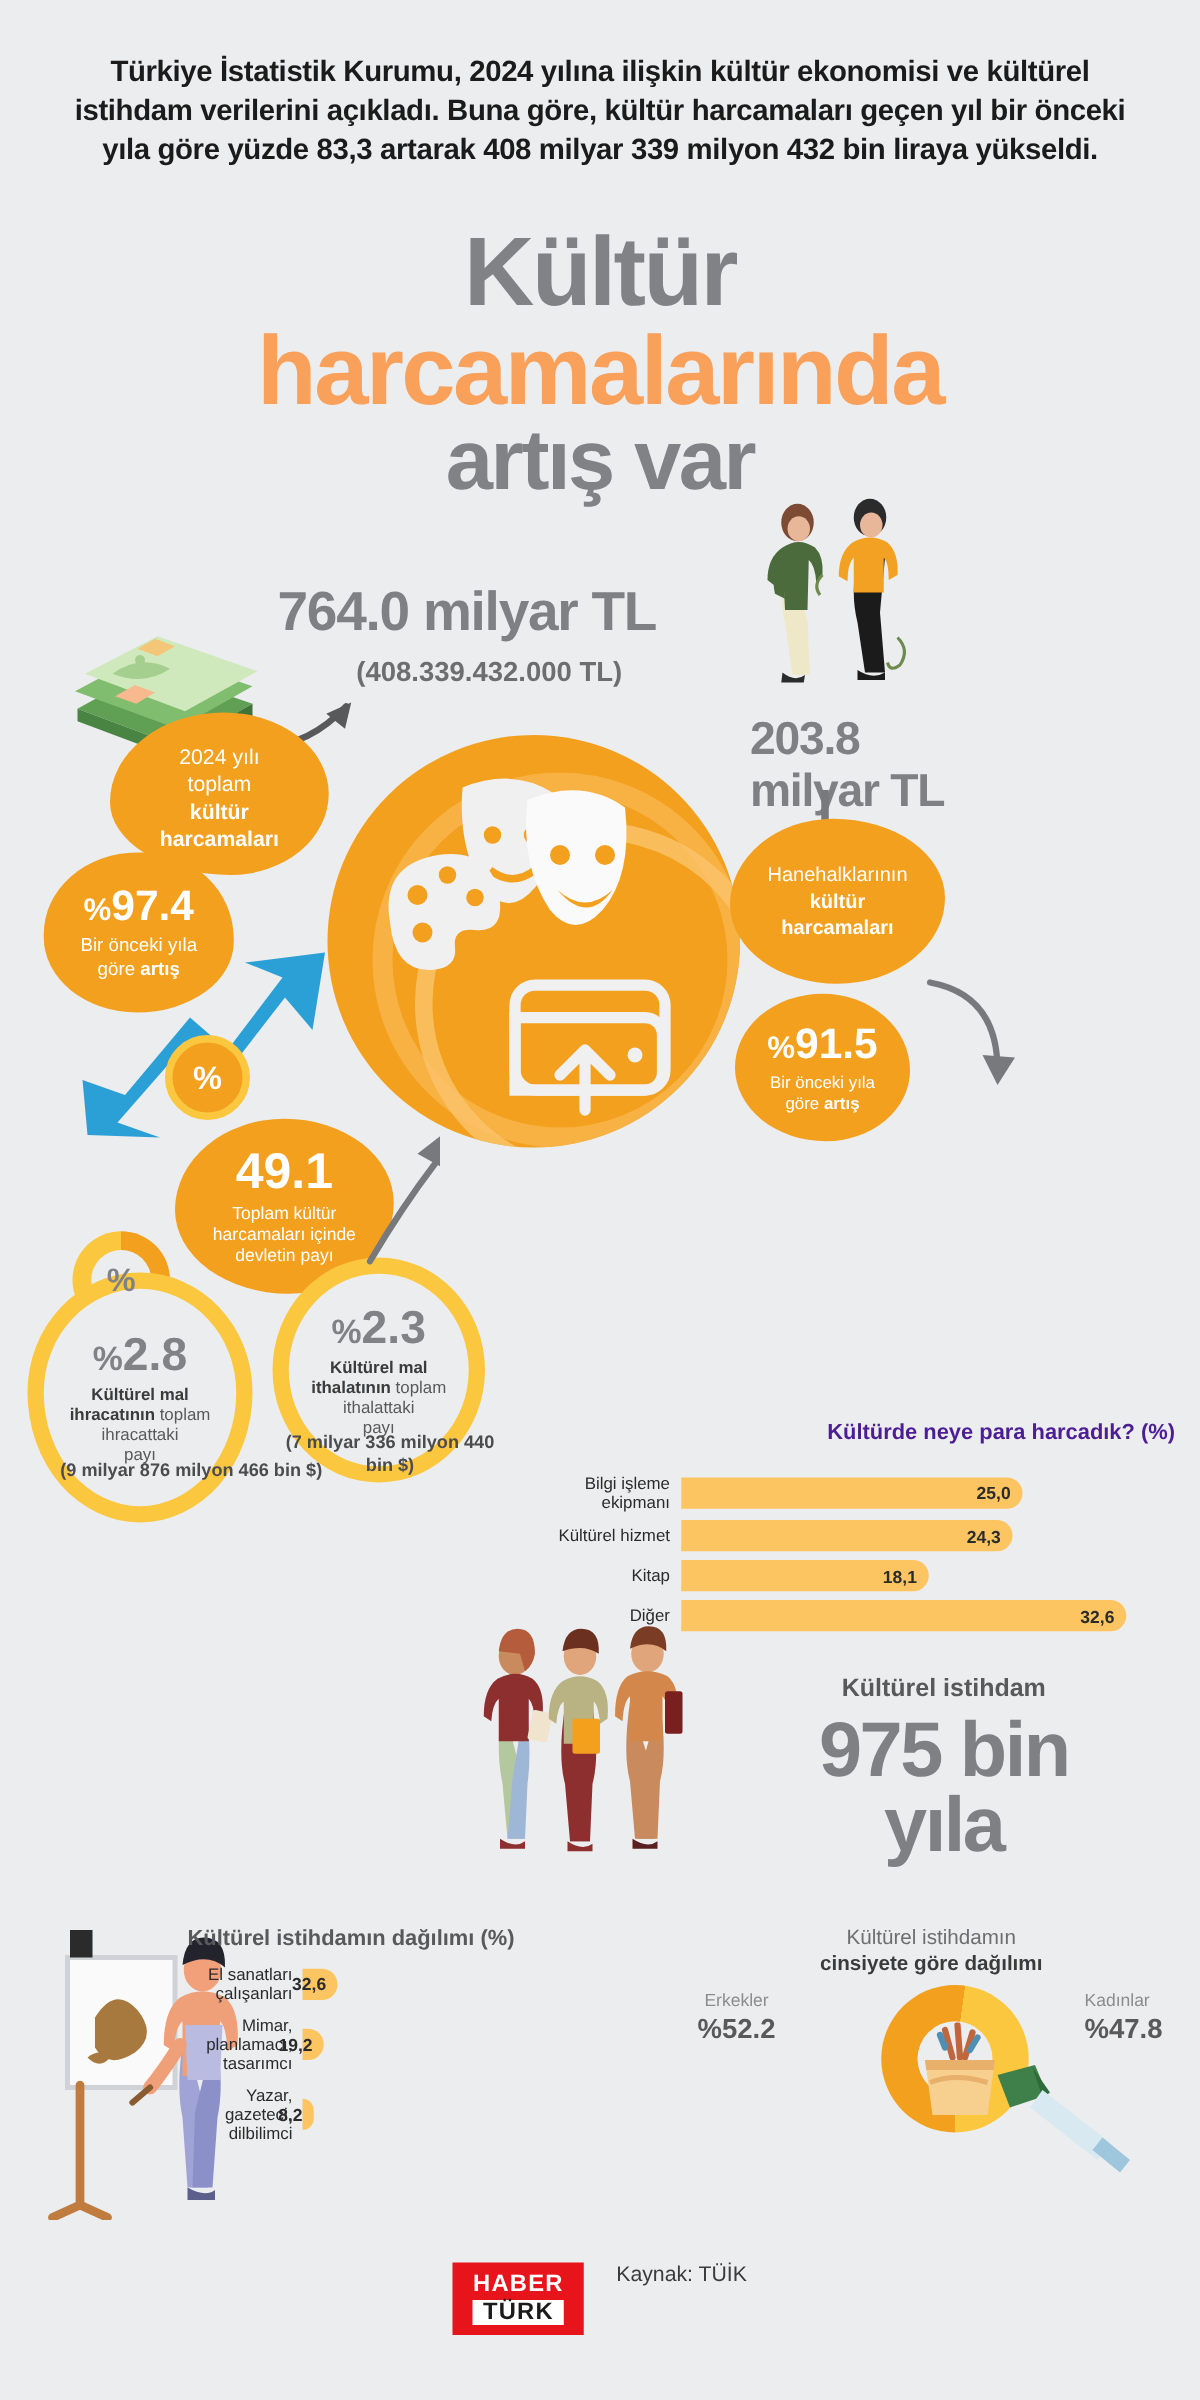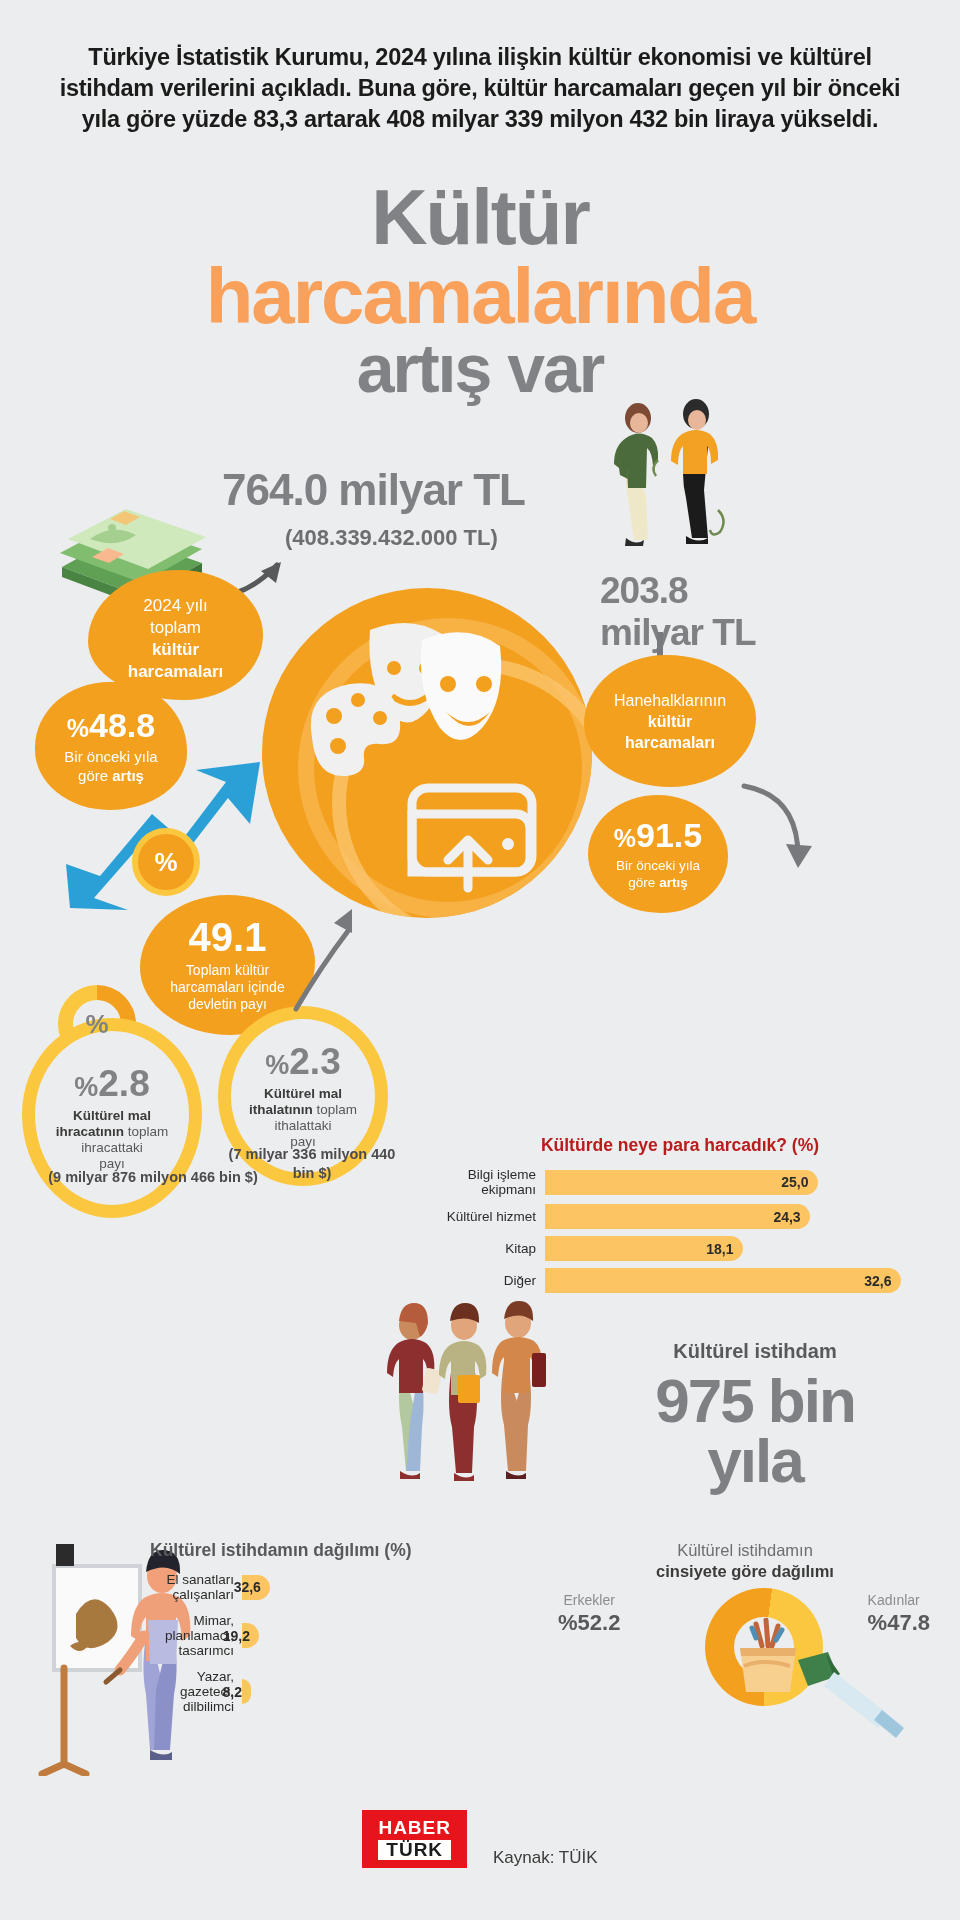--- a/index.html
+++ b/index.html
@@ -89,21 +89,21 @@
   .minidonut span{ position:relative; z-index:2; font-size:26px; font-weight:bold; color:#808285; }
 
   
   .big-number{ position:absolute; font-weight:bold; color:#7e8084; letter-spacing:-1px; }
   .num-408{ left:222px; top:465px; font-size:44px; }
   .num-408sub{ position:absolute; left:285px; top:525px; font-size:22px; font-weight:bold; color:#6d6e70; }
   .num-203{ left:600px; top:570px; font-size:37px; line-height:42px; width:230px; }
 
   
   .chart1{ position:absolute; left:420px; top:1135px; width:520px; }
-  .chart1 .c-title{ font-size:17.5px; font-weight:bold; color:#b91c1c; text-align:center; margin-bottom:11px; }
+  .chart1 .c-title{ font-size:17.5px; font-weight:bold; color:#4c1d95; text-align:right; margin-bottom:23px; }
   .row{ display:flex; align-items:center; margin-bottom:7px; }
   .row .lbl{ width:125px; text-align:right; font-size:13.5px; color:#2b2b2b; padding-right:9px; }
   .row .barwrap{ flex:1; }
   .bar{ height:25px; background:#fcc562; border-radius:0 13px 13px 0;
         display:flex; align-items:center; justify-content:flex-end; padding-right:9px;
         font-size:14px; color:#2b2b2b; font-weight:bold; }
 
   
   .chart2{ position:absolute; left:150px; top:1540px; width:350px; }
   .chart2 .c-title{ font-size:17.5px; font-weight:bold; color:#58595b; margin-bottom:10px; }
@@ -123,21 +123,21 @@
   .g-r{ position:absolute; right:20px; top:0; text-align:left; }
   .g-cap{ font-size:14px; color:#8a8c8e; }
   .g-val{ font-size:22px; font-weight:bold; color:#58595b; margin-top:2px;}
   .donut{ position:absolute; left:165px; top:48px; width:118px; height:118px; border-radius:50%;
     background:conic-gradient(from 180deg, #f3a01f 0 52.2%, #fbc73f 52.2% 100%); }
   .donut:after{ content:""; position:absolute; left:29px; top:29px; width:60px; height:60px;
      border-radius:50%; background:#ecedee; }
 
   
   .footer{ position:absolute; left:0; bottom:52px; width:960px; display:flex;
-     align-items:flex-end; justify-content:center; gap:26px; }
+     align-items:flex-start; justify-content:center; gap:26px; }
   .logo{ background:#e8141b; color:#fff; font-weight:bold; font-size:19px; line-height:20px;
      padding:8px 16px; text-align:center; letter-spacing:1px; }
   .logo .l2{ background:#fff; color:#1b1b1b; display:block; margin-top:2px; }
   .source{ font-size:17px; color:#3b3b3b; }
 
   
   .ill{ position:absolute; }
 </style>
 </head>
 <body>
@@ -192,21 +192,21 @@
 
   <div class="blob b1">
     <span>2024 yılı</span>
     <span>toplam</span>
     <b>kültür</b>
     <b>harcamaları</b>
   </div>
 
   <div class="blob b2">
     <div class="pct-big">
-      <small>%</small><span>48.8</span>
+      <small>%</small><span>97.4</span>
     </div>
     <div class="pct-sub">
       <span>Bir önceki yıla</span><br>
       <span>göre</span>
       <b>artış</b>
     </div>
   </div>
 
   <div class="coin">
     <div class="ring1"></div>

